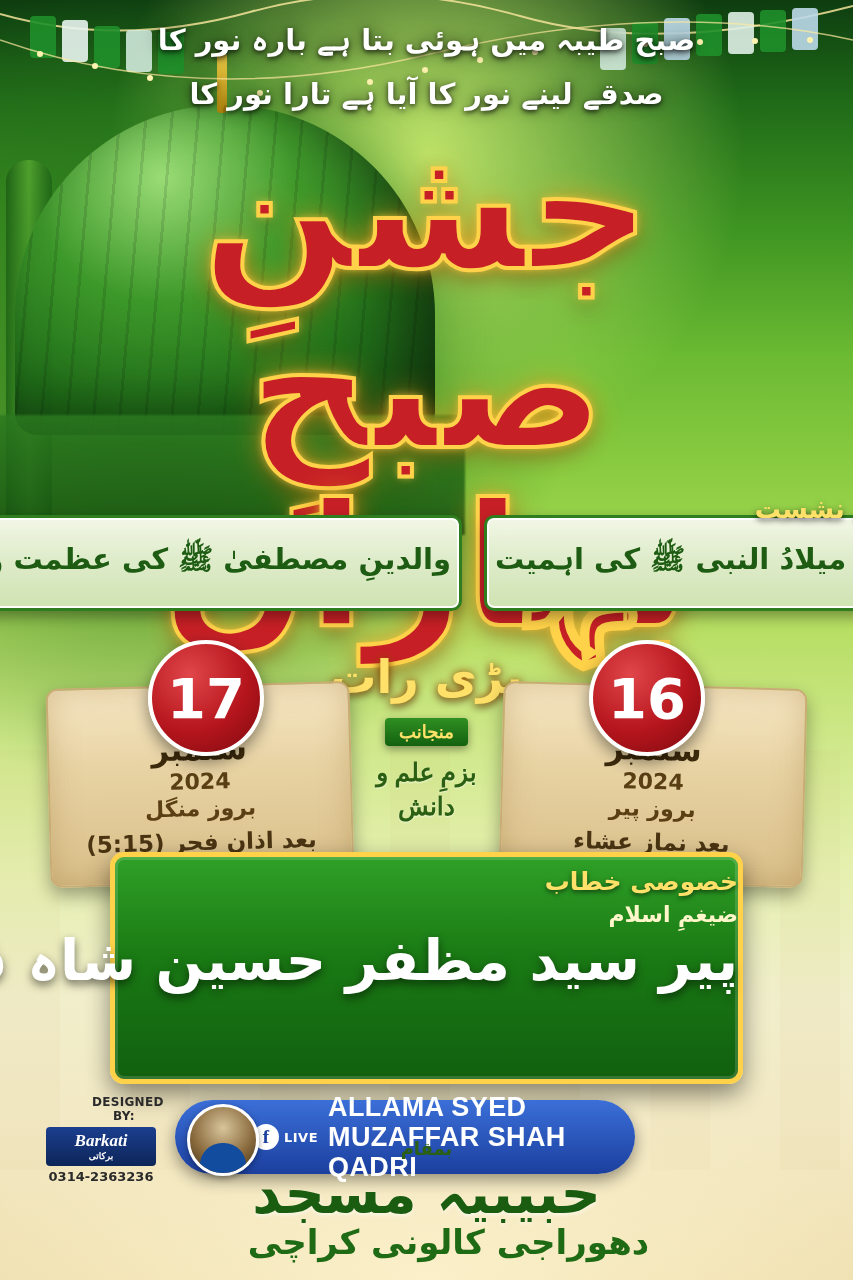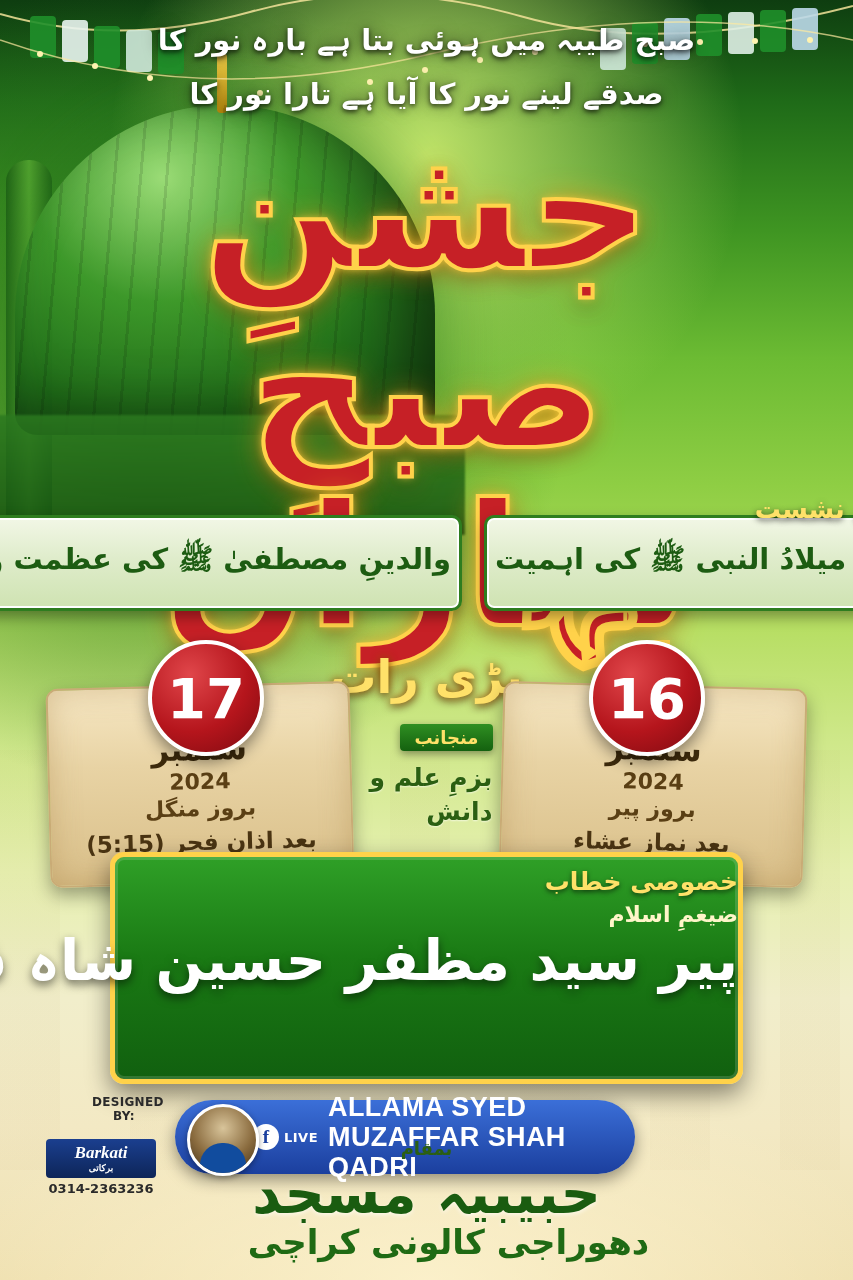--- a/index.html
+++ b/index.html
@@ -225,25 +225,26 @@
     font-size: 56px;
     font-weight: bold;
     display: flex; align-items: center; justify-content: center;
     z-index: 4;
   }
   .daybadge.left { left: 118px; }
   .daybadge.right { right: 118px; }
 
   .center-tag {
     position: absolute;
-    left: 50%; top: 84px; transform: translateX(-50%);
+    left: 50%; top: 78px; transform: translateX(-50%);
     width: 132px;
-    text-align: right;
+    text-align: center;
     direction: rtl;
     z-index: 3;
+    font-family: Liberation Serif, serif;
   }
   .center-tag .ribbon {
     display: inline-block;
     background: linear-gradient(180deg,#2f8f22,#14610f);
     color: #ffe169;
     font-size: 18px; font-weight: bold;
     padding: 3px 14px;
     border-radius: 4px;
     box-shadow: 0 3px 8px rgba(0,0,0,.4);
   }
@@ -286,21 +287,21 @@
   
   .designer {
     position: absolute;
     left: 46px; top: 1095px;
     width: 110px;
     text-align: center;
     color: #2a2a2a;
   }
   .designer .dby { font-size: 12px; font-weight: bold; letter-spacing: .3px; margin-left: 46px; }
   .designer .logo {
-    margin-top: 16px;
+    margin-top: 4px;
     background: linear-gradient(180deg,#1b3f8f,#0d2558);
     color: #ffffff;
     border-radius: 4px;
     padding: 4px 18px 5px;
     font-size: 17px; font-style: italic; font-weight: bold;
     font-family: "Liberation Serif", serif;
     text-align: center;
   }
   .designer .logo small { display: block; font-size: 9px; font-style: normal; }
   .designer .phone { font-size: 13px; font-weight: bold; margin-top: 3px; }

